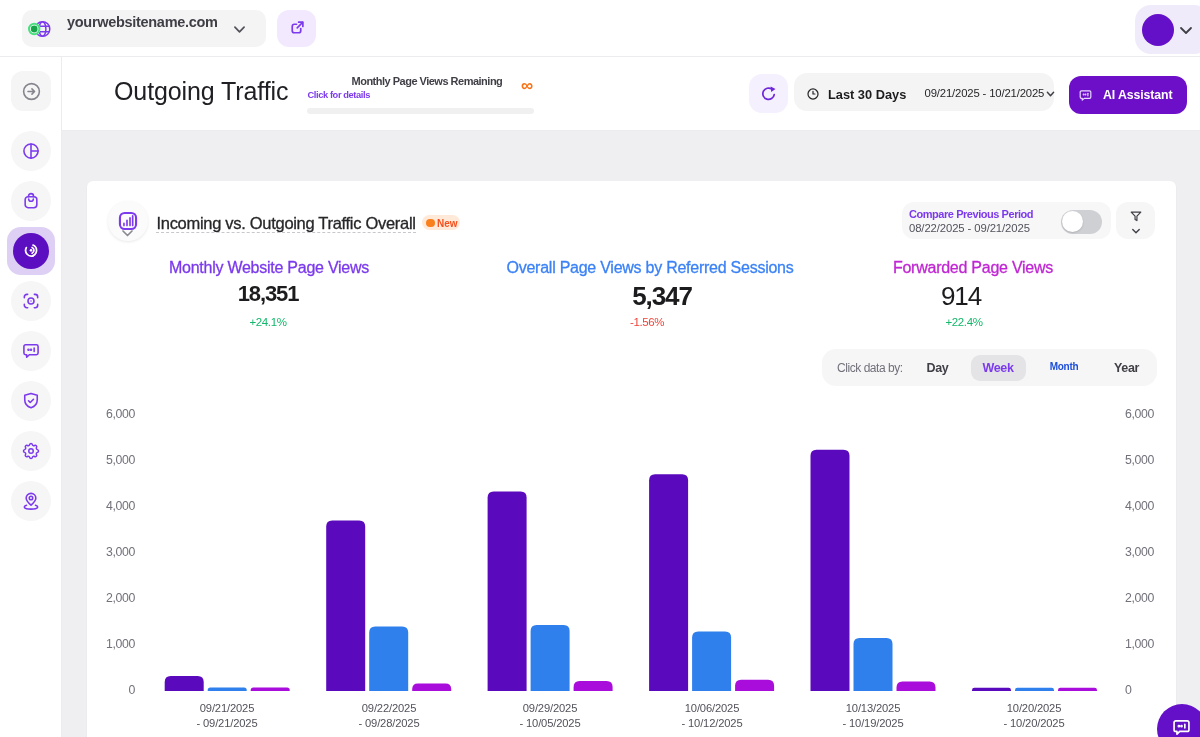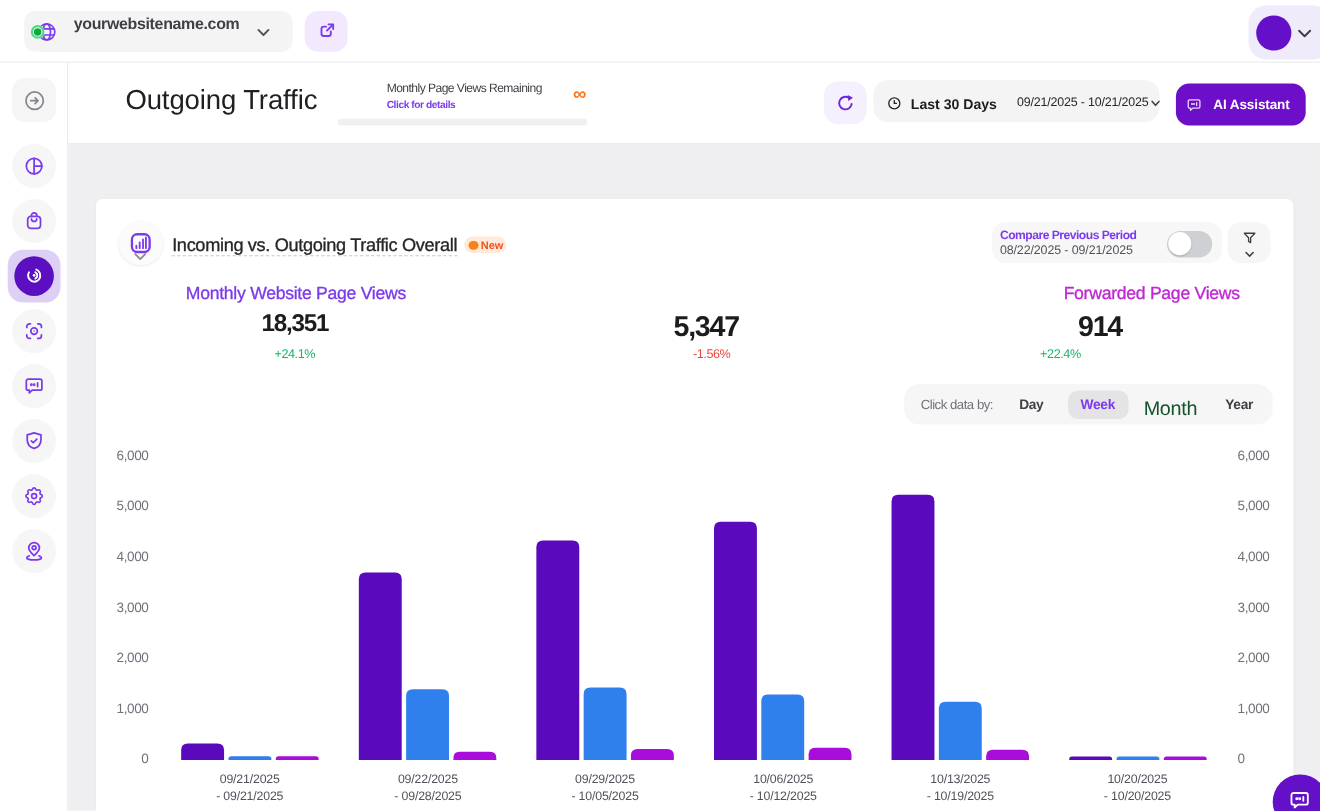--- a/index.html
+++ b/index.html
@@ -9,22 +9,22 @@
 #sidebar { position:absolute; left:0; top:57px; width:62px; height:680px; background:#fff; border-right:1px solid #ececee; z-index:4; }
 #header { position:absolute; left:62px; top:57px; width:1138px; height:74px; background:#fff; border-bottom:1px solid #ececee; z-index:3; }
 #content { position:absolute; left:62px; top:131px; width:1138px; height:606px; background:#efeff1; z-index:1; }
 #card { position:absolute; left:25px; top:24px; width:1089px; height:573px; background:#fff; border-radius:6px; box-shadow:0 1px 2px rgba(0,0,0,0.05);margin-top:26px; }
 .sel { left:22px; top:10px; width:244px; height:37px; background:#f4f4f5; border-radius:10px; }
 .seltext { left:67px; top:20.5px; font-size:14.5px; font-weight:700; color:#3f3f46; letter-spacing:-0.3px; }
 .extbtn { left:277px; top:10px; width:39px; height:37px; background:#f2e9fe; border-radius:12px; }
 .avatar { left:1135px; top:5px; width:75px; height:49px; background:#f0ebfa; border-radius:16px; }
 .avcirc { left:1142px; top:14px; width:32px; height:32px; border-radius:50%; background:#6410c9; position:absolute; }
 h1 { position:absolute; left:24px; top:20px; font-size:25px; font-weight:400; color:#202024; letter-spacing:-0.1px;margin-left:28px; }
-.mt { left:245.5px; top:17.5px; font-size:11px; font-weight:400; color:#3f3f46; letter-spacing:-0.5px;padding-left:44px; }
-.ml { left:245.5px; top:33px; font-size:9.3px; font-weight:700; color:#7c3aed; letter-spacing:-0.4px;margin-left:44px; }
+.mt { left:245.5px; top:17.5px; font-size:11px; font-weight:700; color:#3f3f46; letter-spacing:-0.5px;padding-left:44px; }
+.ml { left:245.5px; top:33px; font-size:9.3px; font-weight:700; color:#7c3aed; letter-spacing:-0.4px; }
 .inf { left:459px; top:19px; font-size:17px; font-weight:700; color:#f97316; }
 .mbar { left:245px; top:50.5px; width:227px; height:6.5px; background:#f0f0f1; border-radius:3px; }
 .refresh { left:687px; top:17px; width:39px; height:39px; background:#f5f0fd; border-radius:13px; }
 .rangepill { left:732px; top:16px; width:260px; height:38px; background:#f4f4f5; border-radius:13px; }
 .aibtn { left:1007px; top:19px; width:117.5px; height:37.5px; background:#6d0fc8; border-radius:12px; }
 .sideitem { position:absolute; left:11px; width:40px; height:40px; border-radius:50%; background:#f6f6f7; display:flex; align-items:center; justify-content:center; }
 .navsel { position:absolute; left:7px; top:170px; width:48px; height:48px; border-radius:14px; background:#ddd0f4; }
 .navselc { position:absolute; left:6px; top:6px; width:36px; height:36px; border-radius:50%; background:#5c0fc0; display:flex; align-items:center; justify-content:center; }
 .flexc { display:flex; align-items:center; justify-content:center; }
 </style>
@@ -179,32 +179,33 @@
   <svg class="abs" style="left:1041px;top:28px" width="16" height="16" viewBox="0 0 24 24" fill="none" stroke="#3f3f46" stroke-width="1.8" stroke-linecap="round" stroke-linejoin="round">
         <path d="M4.8 4.6h14.4l-5.8 6.2v6.6l-2.8-1.8v-4.8z"></path>
       </svg>
   <svg class="abs" style="left:1044px;top:46.5px" width="10" height="7" viewBox="0 0 11 8">
         <path d="M1.8 1.8l3.7 3.7 3.7-3.7" stroke="#3f3f46" stroke-width="1.6" fill="none" stroke-linecap="round" stroke-linejoin="round"></path>
       </svg>
 
   <div class="abs" style="left:182px;top:78px;transform:translateX(-50%);font-size:16px;font-weight:500;color:#7c3aed;letter-spacing:-0.25px;-webkit-text-stroke:0.3px #7c3aed;white-space:nowrap">Monthly Website Page Views</div>
   <div class="abs" style="left:181px;top:100px;transform:translateX(-50%);font-size:22px;font-weight:700;color:#1c1c1e;letter-spacing:-1.1px">18,351</div>
   <div class="abs" style="left:181px;top:135px;transform:translateX(-50%);font-size:11.5px;font-weight:500;color:#12b76a;letter-spacing:-0.4px">+24.1%</div>
-  <div class="abs" style="left:555px;top:100px;transform:translateX(-50%);font-size:26px;font-weight:700;color:#1c1c1e;letter-spacing:-1.1px">5,347</div>
+  <div class="abs" style="left:563px;top:78px;transform:translateX(-50%);font-size:16px;font-weight:500;color:#3b82f6;letter-spacing:-0.25px;-webkit-text-stroke:0.3px #3b82f6;white-space:nowrap">Overall Page Views by Referred Sessions</div>
+  <div class="abs" style="left:575px;top:100px;transform:translateX(-50%);font-size:26px;font-weight:700;color:#1c1c1e;letter-spacing:-1.1px">5,347</div>
   <div class="abs" style="left:560px;top:135px;transform:translateX(-50%);font-size:11.5px;font-weight:400;color:#f04438;letter-spacing:-0.4px">-1.56%</div>
-  <div class="abs" style="left:960px;top:78px;transform:translateX(-50%);font-size:16px;font-weight:500;color:#c026d3;letter-spacing:-0.25px;-webkit-text-stroke:0.3px #c026d3;white-space:nowrap">Forwarded Page Views</div>
-  <div class="abs" style="left:913px;top:100px;transform:translateX(-50%);font-size:26px;font-weight:700;color:#1c1c1e;letter-spacing:-1.1px">914</div>
+  <div class="abs" style="left:886px;top:78px;transform:translateX(-50%);font-size:16px;font-weight:500;color:#c026d3;letter-spacing:-0.25px;-webkit-text-stroke:0.3px #c026d3;white-space:nowrap">Forwarded Page Views</div>
+  <div class="abs" style="left:874px;top:100px;transform:translateX(-50%);font-size:26px;font-weight:400;color:#1c1c1e;letter-spacing:-1.1px">914</div>
   <div class="abs" style="left:877px;top:135px;transform:translateX(-50%);font-size:11.5px;font-weight:500;color:#12b76a;letter-spacing:-0.4px">+22.4%</div>
 
   <div class="abs" style="left:735px;top:168px;width:335px;height:37px;background:#f6f6f7;border-radius:14px"></div>
   <div class="abs" style="left:750px;top:180px;font-size:12px;font-weight:500;color:#71717a;letter-spacing:-0.45px">Click data by:</div>
   <div class="abs" style="left:850.5px;top:179.5px;transform:translateX(-50%);font-size:12.5px;font-weight:700;color:#3f3f46;letter-spacing:-0.3px">Day</div>
   <div class="abs" style="left:883.5px;top:174px;width:55px;height:25.5px;background:#e4e4e7;border-radius:9px"></div>
   <div class="abs" style="left:911px;top:179.5px;transform:translateX(-50%);font-size:12.5px;font-weight:700;color:#7c3aed;letter-spacing:-0.3px">Week</div>
-  <div class="abs" style="left:977px;top:179.5px;transform:translateX(-50%);font-size:18px;font-weight:400;color:#14532d;letter-spacing:-0.3px">Month</div>
+  <div class="abs" style="left:977px;top:179.5px;transform:translateX(-50%);font-size:10px;font-weight:700;color:#1d4ed8;letter-spacing:-0.3px">Month</div>
   <div class="abs" style="left:1039.5px;top:179.5px;transform:translateX(-50%);font-size:12.5px;font-weight:700;color:#3f3f46;letter-spacing:-0.3px">Year</div>
 
   <svg class="abs" style="left:0;top:0" width="1089" height="568" viewBox="0 0 1089 568">
     <g font-family="Liberation Sans, sans-serif" font-size="12.3" letter-spacing="-0.35" fill="#71717a">
       <g text-anchor="end">
         <text x="48" y="237">6,000</text>
             <text x="48" y="283">5,000</text>
             <text x="48" y="329">4,000</text>
             <text x="48" y="375">3,000</text>
             <text x="48" y="421">2,000</text>

